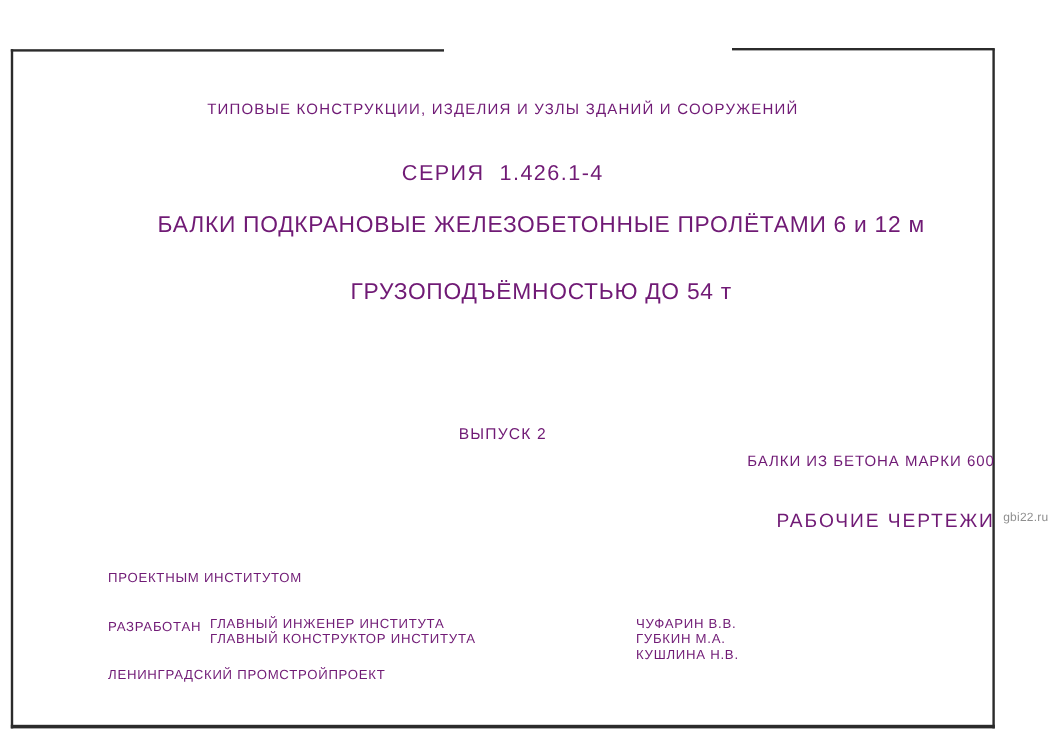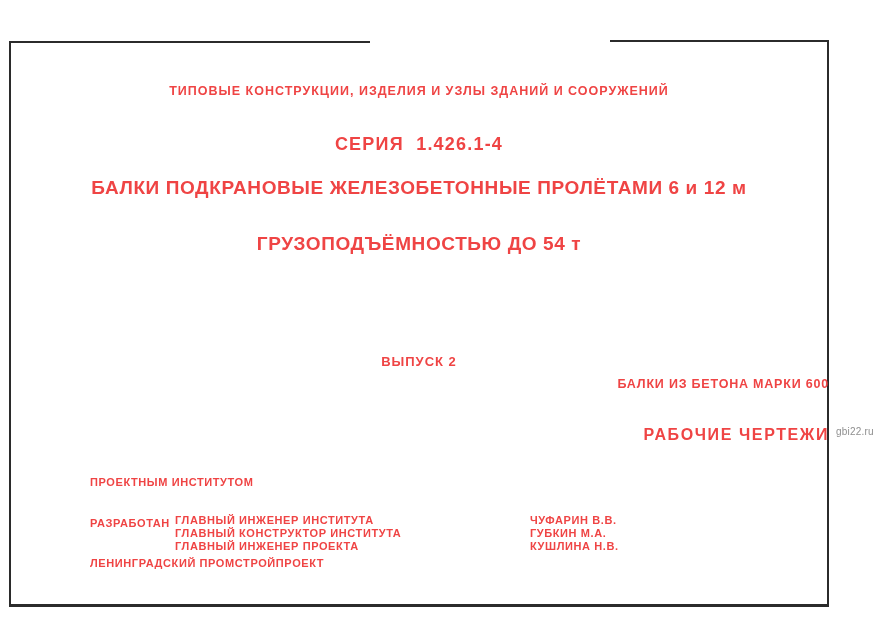--- a/index.html
+++ b/index.html
@@ -12,22 +12,22 @@
     font-family: "Liberation Sans", "DejaVu Sans", sans-serif;
   }
   .sheet {
     position: relative;
     width: 877px;
     height: 624px;
     background: #ffffff;
   }
   .abs { position: absolute; }
   .ink {
-    color: #ef4444;
-    font-weight: bold;
+    color: #701a75;
+    font-weight: normal;
     -webkit-font-smoothing: antialiased;
   }
   
   .frame-line { position: absolute; background: #2b2b2b; }
   .frame-top-left    { left: 9px;   top: 41px;  width: 361px; height: 2px; }
   .frame-top-right   { left: 610px; top: 40px;  width: 219px; height: 2px; }
   .frame-left        { left: 9px;   top: 41px;  width: 2px;   height: 566px; }
   .frame-right       { left: 827px; top: 41px;  width: 2px;   height: 566px; }
   .frame-bottom      { left: 9px;   top: 604px; width: 820px; height: 3px; }
 
@@ -41,21 +41,21 @@
   .doc-category {
     top: 84px;
     font-size: 12.5px;
     letter-spacing: 1px;
   }
   .series {
     top: 134px;
     font-size: 18px;
     letter-spacing: 1.2px;
   }
-  .title-line { font-size: 19px; letter-spacing: 0.6px; }
+  .title-line { font-size: 19px; letter-spacing: 0.6px; padding-left: 32px; }
   .title-1 { top: 177px; }
   .title-2 { top: 207px; }
   .title-3 { top: 233px; }
 
   .issue-1 { top: 354px; font-size: 13px; letter-spacing: 1px; }
   .issue-2 { top: 377px; font-size: 12.5px; letter-spacing: 0.8px; text-align: right; }
   .issue-3 { top: 426px; font-size: 16px; letter-spacing: 1.6px; text-align: right; }
 
   .developed {
     left: 90px;
@@ -124,19 +124,18 @@
 
   <div class="sig-row sig-row-1">
     <span class="ink sig-role">ГЛАВНЫЙ ИНЖЕНЕР ИНСТИТУТА</span>
     <span class="ink sig-name">ЧУФАРИН В.В.</span>
   </div>
   <div class="sig-row sig-row-2">
     <span class="ink sig-role">ГЛАВНЫЙ КОНСТРУКТОР ИНСТИТУТА</span>
     <span class="ink sig-name">ГУБКИН М.А.</span>
   </div>
   <div class="sig-row sig-row-3">
-    <span class="ink sig-role">ГЛАВНЫЙ ИНЖЕНЕР ПРОЕКТА</span>
     <span class="ink sig-name">КУШЛИНА Н.В.</span>
   </div>
 
   <div class="abs watermark">gbi22.ru</div>
 
 </div>
 
 </body></html>

